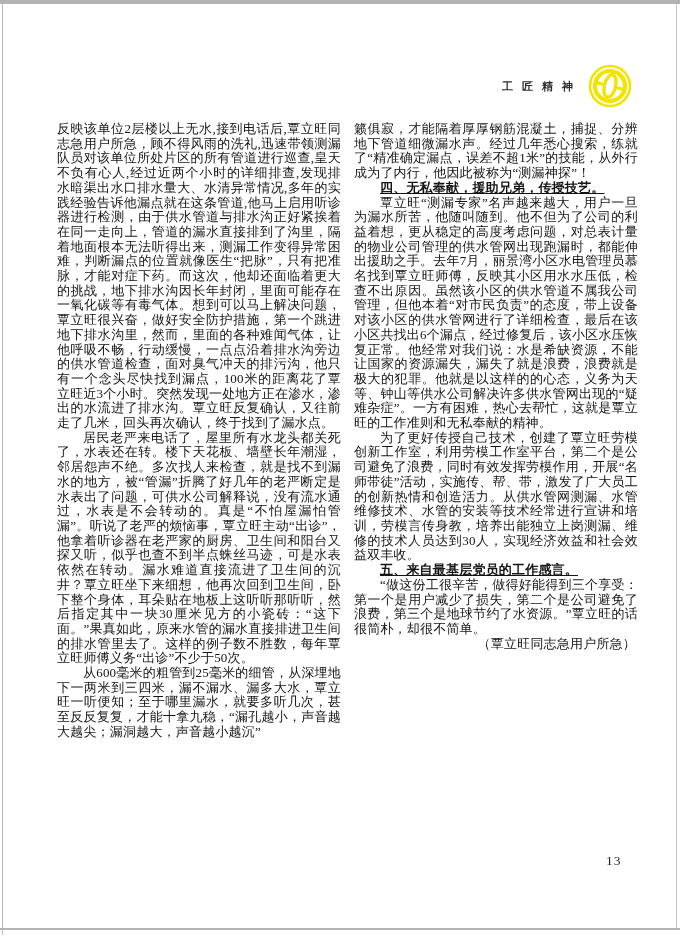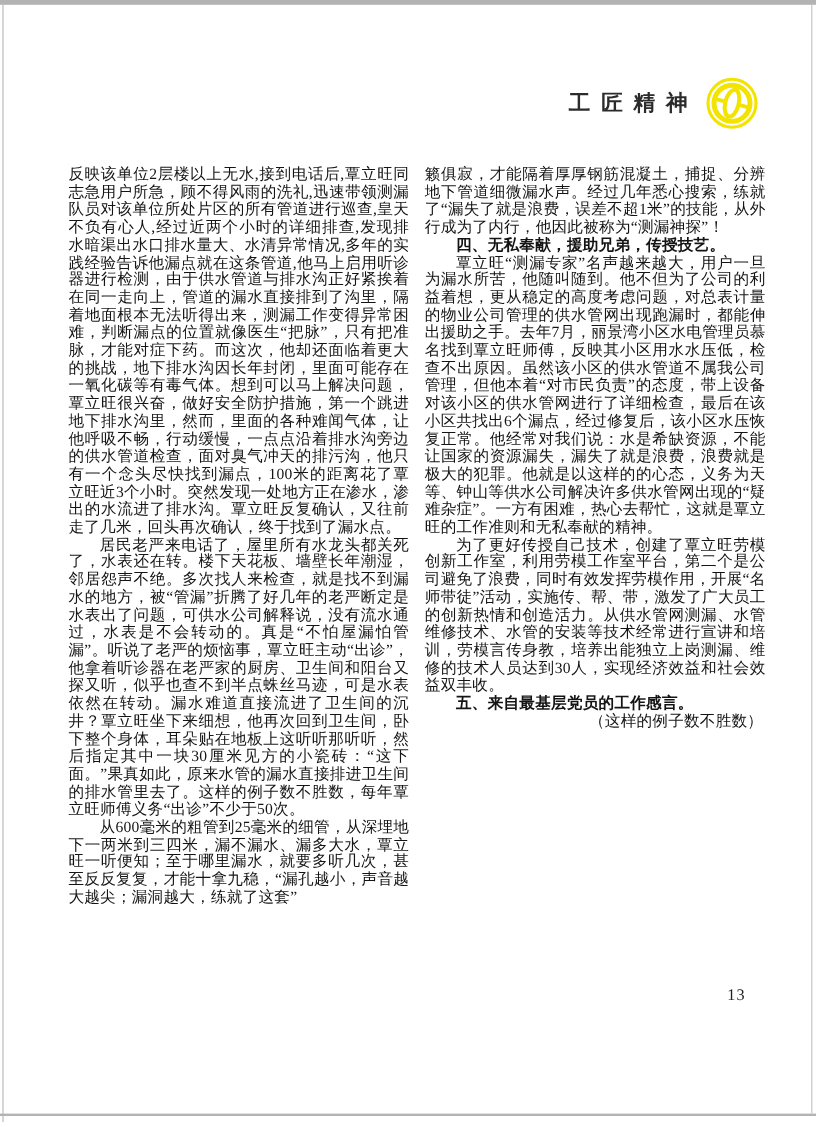--- a/index.html
+++ b/index.html
@@ -11,45 +11,44 @@
   }
   
   .scan-top{position:absolute;top:0;left:0;width:680px;height:4px;background:#b3b3b3;}
   .scan-left{position:absolute;top:4px;left:2px;width:1px;height:931px;background:#bcbcbc;}
   .scan-bottom{position:absolute;top:928px;left:0;width:680px;height:2px;background:#b3b3b3;}
   .scan-right{position:absolute;top:4px;left:676px;width:1px;height:924px;background:#c6c6c6;}
 
   
   .header{position:absolute;top:64px;left:0;width:632px;display:flex;justify-content:flex-end;align-items:center;}
   .header-title{
-    font-weight:bold;font-size:18px;letter-spacing:9px;color:#2b2b2b;
+    font-weight:bold;font-size:11px;letter-spacing:9px;color:#2b2b2b;
     margin-right:6px;white-space:nowrap;
   }
   .logo{width:44px;height:44px;display:block;}
 
   
   .columns{
     position:absolute;top:122px;left:57px;width:582px;
     display:flex;gap:13px;
   }
   .col{
     width:284px;
     font-size:13px;line-height:14.7px;
     text-align:justify;text-justify:inter-ideograph;
     letter-spacing:0.2px;
-    margin-top:16px;
   }
   .col p{margin:0;}
   .indent{text-indent:2em;}
   .cont{text-indent:0;}
-  .sec-heading{font-weight:bold;text-indent:2em;margin:0;}
+  .sec-heading{font-weight:bold;text-indent:2em;margin:0;text-decoration:underline;}
   .signature{text-align:right;margin:0;padding-right:2px;}
 
   .page-number{
-    position:absolute;top:821px;left:606px;
+    position:absolute;top:853px;left:606px;
     font-size:13.5px;letter-spacing:1px;color:#222;
     font-family:"Liberation Serif","DejaVu Serif",serif;
   }
 </style>
 </head>
 <body>
 
 <div class="scan-top"></div>
 <div class="scan-left"></div>
 <div class="scan-bottom"></div>
@@ -65,25 +64,26 @@
       <rect x="8" y="20.4" width="7" height="3.2" fill="#f2e400"></rect>
       <rect x="29" y="20.4" width="7" height="3.2" fill="#f2e400"></rect>
     </g>
   </svg>
 </div>
 
 <div class="columns">
   <div class="col">
     <p class="cont">反映该单位2层楼以上无水,接到电话后,覃立旺同志急用户所急，顾不得风雨的洗礼,迅速带领测漏队员对该单位所处片区的所有管道进行巡查,皇天不负有心人,经过近两个小时的详细排查,发现排水暗渠出水口排水量大、水清异常情况,多年的实践经验告诉他漏点就在这条管道,他马上启用听诊器进行检测，由于供水管道与排水沟正好紧挨着在同一走向上，管道的漏水直接排到了沟里，隔着地面根本无法听得出来，测漏工作变得异常困难，判断漏点的位置就像医生“把脉”，只有把准脉，才能对症下药。而这次，他却还面临着更大的挑战，地下排水沟因长年封闭，里面可能存在一氧化碳等有毒气体。想到可以马上解决问题，覃立旺很兴奋，做好安全防护措施，第一个跳进地下排水沟里，然而，里面的各种难闻气体，让他呼吸不畅，行动缓慢，一点点沿着排水沟旁边的供水管道检查，面对臭气冲天的排污沟，他只有一个念头尽快找到漏点，100米的距离花了覃立旺近3个小时。突然发现一处地方正在渗水，渗出的水流进了排水沟。覃立旺反复确认，又往前走了几米，回头再次确认，终于找到了漏水点。</p>
     <p class="indent">居民老严来电话了，屋里所有水龙头都关死了，水表还在转。楼下天花板、墙壁长年潮湿，邻居怨声不绝。多次找人来检查，就是找不到漏水的地方，被“管漏”折腾了好几年的老严断定是水表出了问题，可供水公司解释说，没有流水通过，水表是不会转动的。真是“不怕屋漏怕管漏”。听说了老严的烦恼事，覃立旺主动“出诊”，他拿着听诊器在老严家的厨房、卫生间和阳台又探又听，似乎也查不到半点蛛丝马迹，可是水表依然在转动。漏水难道直接流进了卫生间的沉井？覃立旺坐下来细想，他再次回到卫生间，卧下整个身体，耳朵贴在地板上这听听那听听，然后指定其中一块30厘米见方的小瓷砖：“这下面。”果真如此，原来水管的漏水直接排进卫生间的排水管里去了。这样的例子数不胜数，每年覃立旺师傅义务“出诊”不少于50次。</p>
-    <p class="indent">从600毫米的粗管到25毫米的细管，从深埋地下一两米到三四米，漏不漏水、漏多大水，覃立旺一听便知；至于哪里漏水，就要多听几次，甚至反反复复，才能十拿九稳，“漏孔越小，声音越大越尖；漏洞越大，练就了这套”</p>
+    <p class="indent">从600毫米的粗管到25毫米的细管，从深埋地下一两米到三四米，漏不漏水、漏多大水，覃立旺一听便知；至于哪里漏水，就要多听几次，甚至反反复复，才能十拿九稳，“漏孔越小，声音越大越尖；漏洞越大，声音越小越沉”</p>
   </div>
   <div class="col">
-    <p class="cont">籁俱寂，才能隔着厚厚钢筋混凝土，捕捉、分辨地下管道细微漏水声。经过几年悉心搜索，练就了“漏失了就是浪费，误差不超1米”的技能，从外行成为了内行，他因此被称为“测漏神探”！</p>
+    <p class="cont">籁俱寂，才能隔着厚厚钢筋混凝土，捕捉、分辨地下管道细微漏水声。经过几年悉心搜索，练就了“精准确定漏点，误差不超1米”的技能，从外行成为了内行，他因此被称为“测漏神探”！</p>
     <p class="sec-heading">四、无私奉献，援助兄弟，传授技艺。</p>
     <p class="indent">覃立旺“测漏专家”名声越来越大，用户一旦为漏水所苦，他随叫随到。他不但为了公司的利益着想，更从稳定的高度考虑问题，对总表计量的物业公司管理的供水管网出现跑漏时，都能伸出援助之手。去年7月，丽景湾小区水电管理员慕名找到覃立旺师傅，反映其小区用水水压低，检查不出原因。虽然该小区的供水管道不属我公司管理，但他本着“对市民负责”的态度，带上设备对该小区的供水管网进行了详细检查，最后在该小区共找出6个漏点，经过修复后，该小区水压恢复正常。他经常对我们说：水是希缺资源，不能让国家的资源漏失，漏失了就是浪费，浪费就是极大的犯罪。他就是以这样的的心态，义务为天等、钟山等供水公司解决许多供水管网出现的“疑难杂症”。一方有困难，热心去帮忙，这就是覃立旺的工作准则和无私奉献的精神。</p>
     <p class="indent">为了更好传授自己技术，创建了覃立旺劳模创新工作室，利用劳模工作室平台，第二个是公司避免了浪费，同时有效发挥劳模作用，开展“名师带徒”活动，实施传、帮、带，激发了广大员工的创新热情和创造活力。从供水管网测漏、水管维修技术、水管的安装等技术经常进行宣讲和培训，劳模言传身教，培养出能独立上岗测漏、维修的技术人员达到30人，实现经济效益和社会效益双丰收。</p>
     <p class="sec-heading">五、来自最基层党员的工作感言。</p>
-    <p class="signature">（这样的例子数不胜数）</p>
+    <p class="indent">“做这份工很辛苦，做得好能得到三个享受：第一个是用户减少了损失，第二个是公司避免了浪费，第三个是地球节约了水资源。”覃立旺的话很简朴，却很不简单。</p>
+    <p class="signature">（覃立旺同志急用户所急）</p>
   </div>
 </div>
 
 <div class="page-number">13</div>
 
 </body></html>

